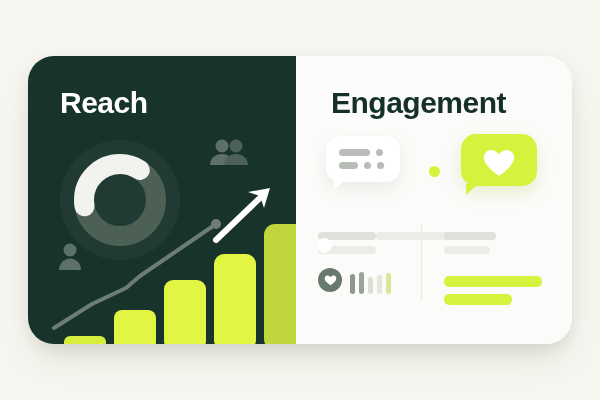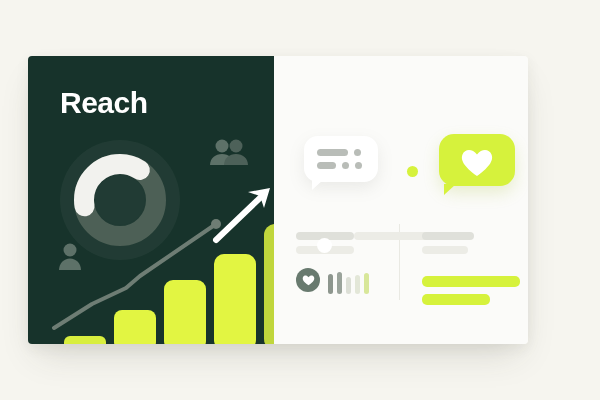--- a/index.html
+++ b/index.html
@@ -5,22 +5,22 @@
   html,body{margin:0;padding:0;}
   body{
     width:600px;height:400px;overflow:hidden;
     background:#f6f5ef;
     font-family:"Liberation Sans", sans-serif;
   }
   .stage{position:relative;width:600px;height:400px;}
 
   
   .card{
-    position:absolute;left:28px;top:56px;width:500px;height:288px;
-    border-radius:4px;overflow:hidden;
+    position:absolute;left:28px;top:56px;width:544px;height:288px;
+    border-radius:26px;overflow:hidden;
     box-shadow:0 18px 34px -10px rgba(60,60,45,.17),
                0 4px 14px rgba(60,60,45,.07);
     display:flex;
     text-align:right;
   }
   .panel-left{
     position:relative;width:268px;height:100%;
     background:#17332b;
     overflow:hidden;
   }
@@ -163,20 +163,21 @@
           <g>
             <line x1="168" y1="64" x2="214" y2="20" stroke="#ffffff" stroke-width="6" stroke-linecap="round"></line>
             <path d="M222 12 l-22 4 l12 4 l4 12 z" fill="#ffffff"></path>
           </g>
         </svg>
       </div>
     </div>
 
     <div class="panel-right">
 
+      <div class="title title-engagement">Engagement</div>
 
       <div class="bubble-gray">
         <div class="bub-row" style="left:13px;top:13px;">
           <span class="bub-pill" style="width:31px;"></span>
           <span class="bub-dot"></span>
         </div>
         <div class="bub-row" style="left:13px;top:26px;">
           <span class="bub-pill" style="width:19px;"></span>
           <span class="bub-dot"></span>
           <span class="bub-dot"></span>

